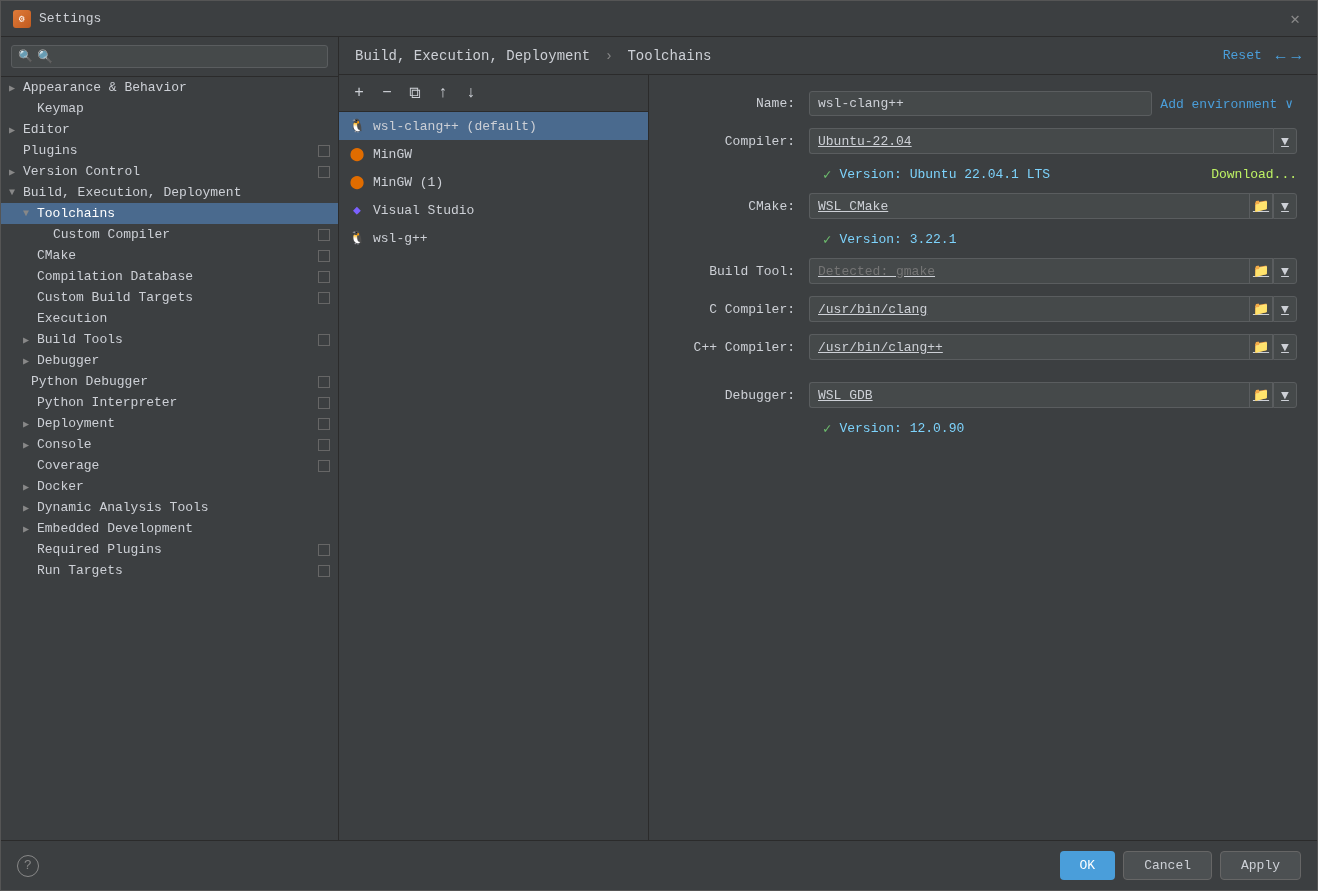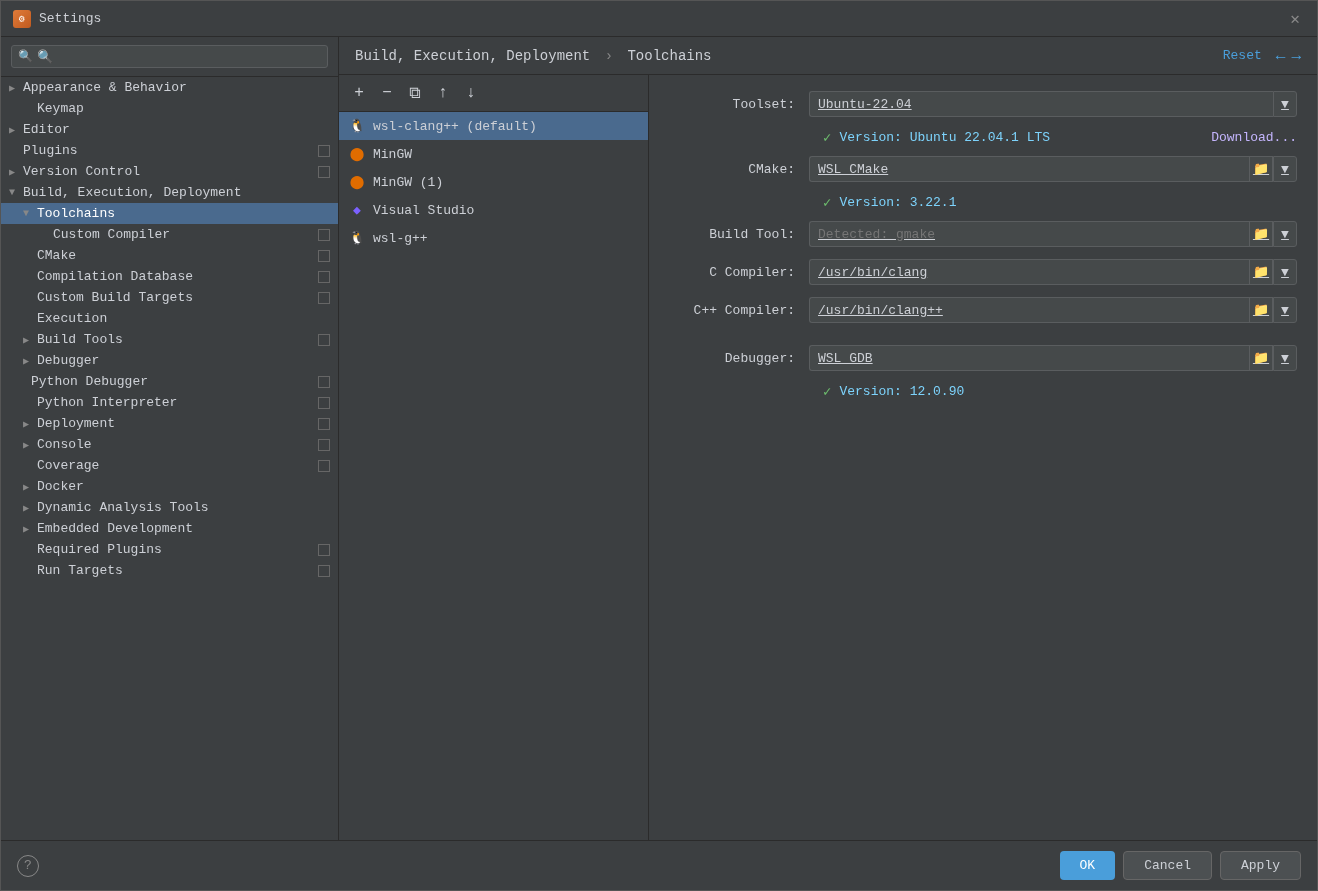--- a/index.html
+++ b/index.html
@@ -286,21 +286,21 @@
     }
     .status-ok {
       color: #6dbd6d;
       font-size: 14px;
     }
     .status-text {
       color: #7dd3fc;
       font-size: 13px;
     }
     .download-link {
-      color: #c4b5fd;
+      color: #bef264;
       cursor: pointer;
       font-size: 13px;
       margin-left: auto;
     }
     .spacer-row { height: 10px; }
     .input-group {
       display: flex;
       flex: 1;
       text-decoration: underline;
     }
@@ -565,23 +565,30 @@
               <div class="entry-icon">
                 <span style="color:#f90;font-size:13px;">🐧</span>
               </div>
               <span class="entry-label">wsl-g++</span>
             </div>
           </div>
         </div>
 
         <div class="toolchain-config">
 
-
           <div class="config-row">
-            <div class="config-label">Toolset:</div>
+            <div class="config-label">Name:</div>
+            <div class="config-input-wrap">
+              <input class="config-input" type="text" value="wsl-clang++" style="">
+              <button class="env-btn">Add environment ∨</button>
+            </div>
+          </div>
+
+          <div class="config-row">
+            <div class="config-label">Compiler:</div>
             <div class="config-input-wrap">
               <div class="input-group">
                 <input class="config-input" type="text" value="Ubuntu-22.04" style="">
                 <div class="config-dropdown-btn">▼</div>
               </div>
             </div>
           </div>
 
           <div class="status-row">
             <span class="status-ok">✓</span>

